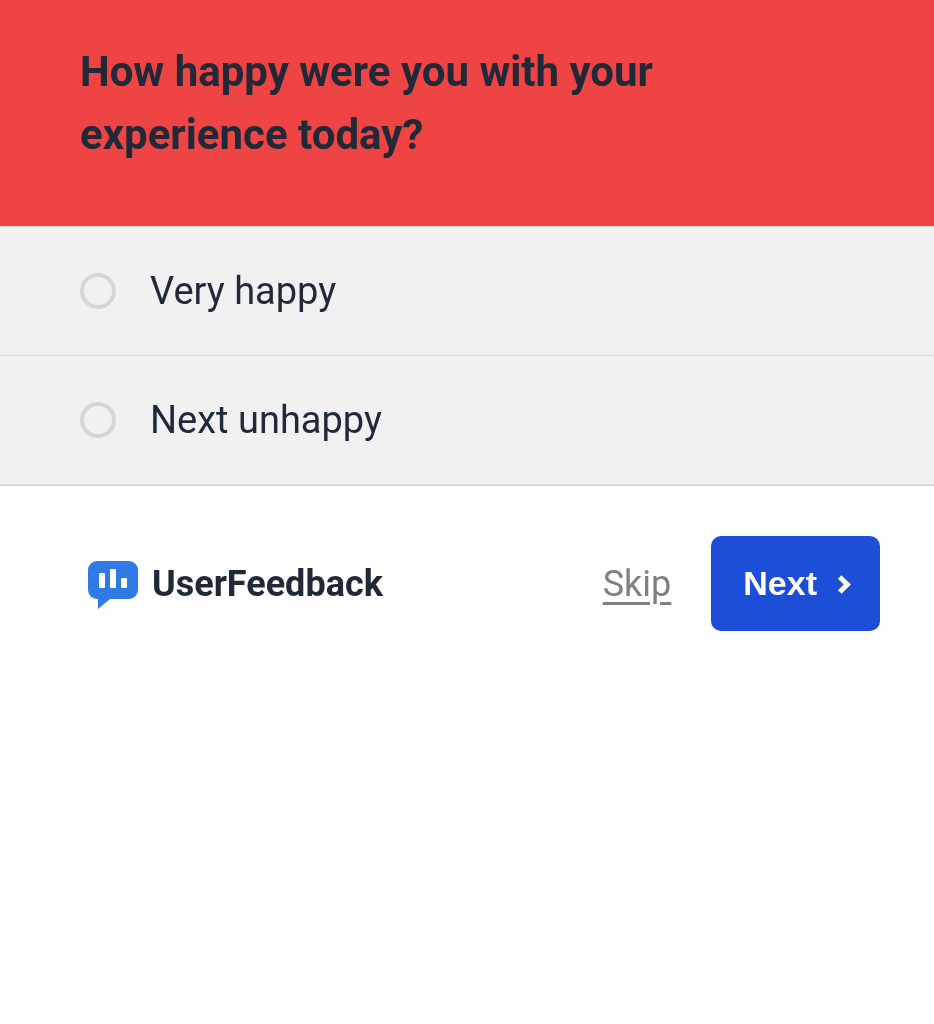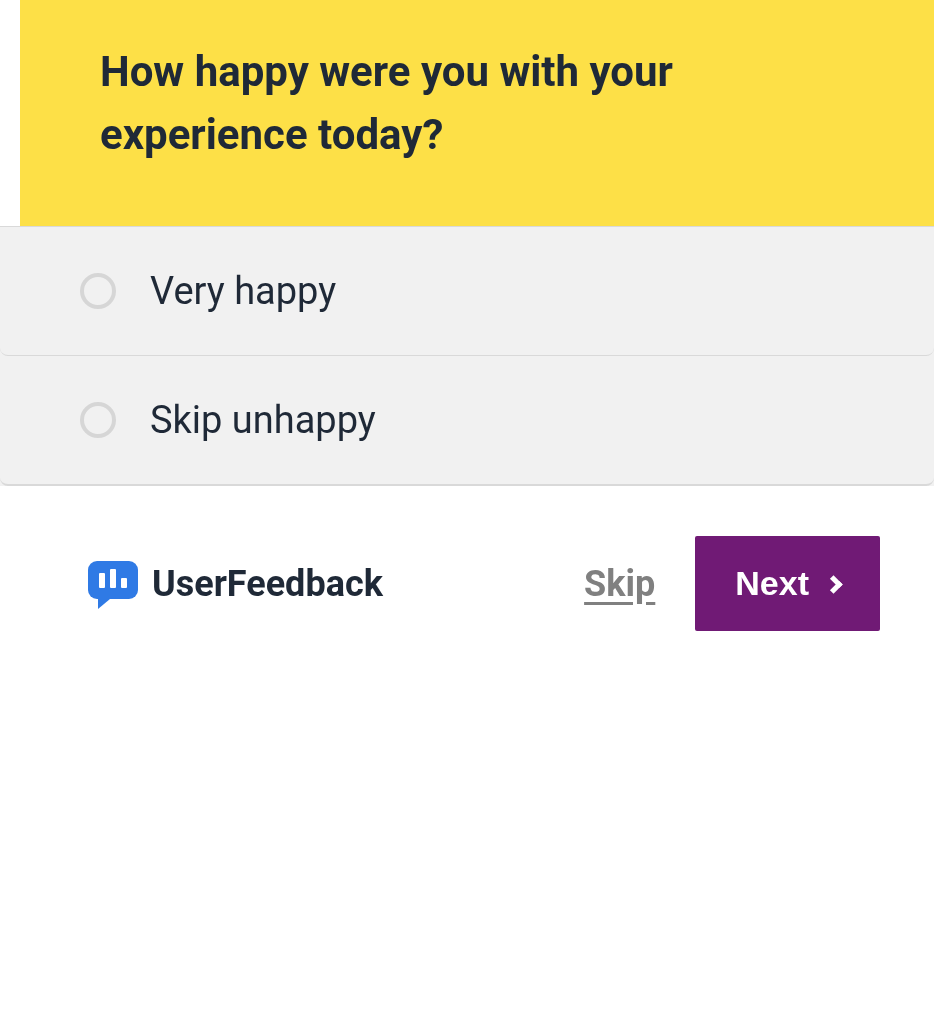--- a/index.html
+++ b/index.html
@@ -10,40 +10,38 @@
     body {
       font-family: -apple-system, BlinkMacSystemFont, "Segoe UI", Roboto, Helvetica, Arial, sans-serif;
       background: #ffffff;
       width: 934px;
       height: 1024px;
       display: flex;
       flex-direction: column;
     }
     .question-header {
       padding: 40px 80px 60px 80px;
-      background: #fde047;
-      margin-left: 20px;
+      background: #ef4444;
     }
     .question-title {
       font-size: 42px;
       font-weight: 700;
       color: #1f2937;
       line-height: 1.5;
     }
     .options-container {
       background: #f1f1f1;
       border-top: 1px solid #d9d9d9;
     }
     .option-row {
       display: flex;
       align-items: center;
       padding: 42px 80px;
       border-bottom: 1px solid #d9d9d9;
       cursor: pointer;
-      border-radius: 8px;
     }
     .option-row:last-child {
       border-bottom: 2px solid #d9d9d9;
     }
     .radio-circle {
       width: 36px;
       height: 36px;
       border: 4px solid #d6d6d6;
       border-radius: 50%;
       margin-right: 34px;
@@ -82,28 +80,28 @@
       display: flex;
       align-items: center;
       gap: 40px;
     }
     .skip-link {
       font-size: 36px;
       color: #808080;
       text-decoration: underline;
       text-underline-offset: 6px;
       cursor: pointer;
-      font-weight: 700;
+      font-weight: 400;
     }
     .next-button {
-      background: #701a75;
+      background: #1d4ed8;
       color: #ffffff;
       border: none;
-      border-radius: 2px;
-      padding: 28px 40px;
+      border-radius: 10px;
+      padding: 28px 32px;
       font-size: 34px;
       font-weight: 700;
       display: flex;
       align-items: center;
       gap: 18px;
       cursor: pointer;
     }
     .chevron-right {
       display: inline-block;
       width: 13px;
@@ -121,21 +119,21 @@
   <h1 class="question-title">How happy were you with your experience today?</h1>
 </div>
 
 <div class="options-container">
   <div class="option-row">
     <span class="radio-circle"></span>
     <span class="option-label">Very happy</span>
   </div>
   <div class="option-row">
     <span class="radio-circle"></span>
-    <span class="option-label">Skip unhappy</span>
+    <span class="option-label">Next unhappy</span>
   </div>
 </div>
 
 <div class="footer">
   <div class="brand">
     <span class="brand-icon">
       <svg viewBox="0 0 50 50" width="50" height="50">
         <rect x="0" y="2" width="50" height="38" rx="9" ry="9" fill="#2f7ae5"></rect>
         <path d="M 10 40 L 10 50 L 22 40 Z" fill="#2f7ae5"></path>
         <rect x="11" y="14" width="6" height="15" fill="#ffffff" rx="1"></rect>

